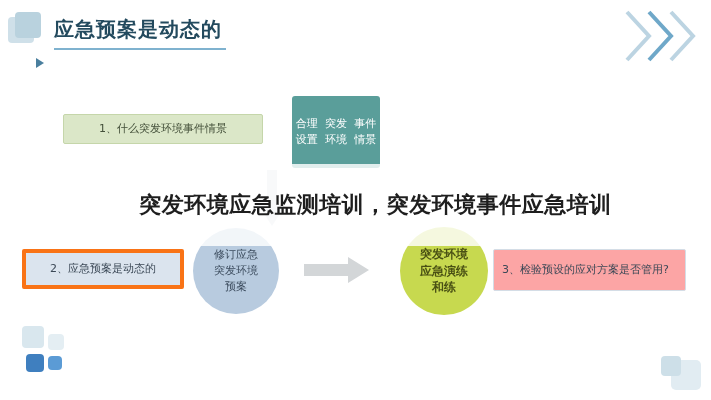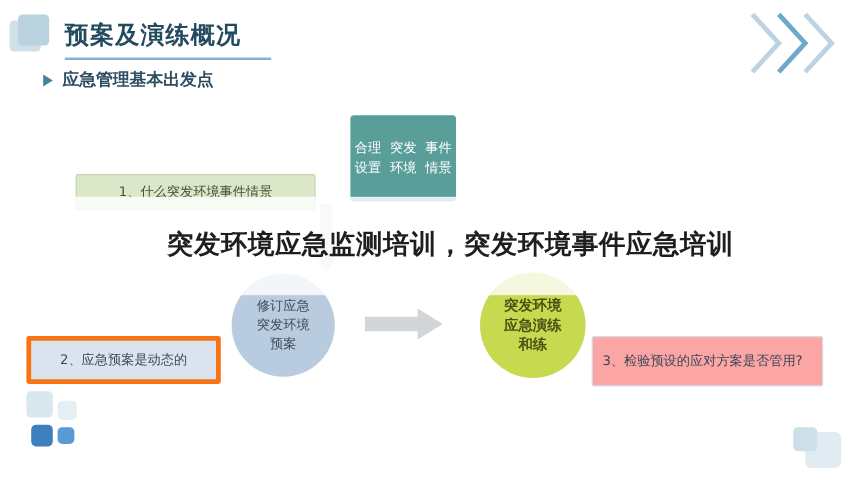--- a/index.html
+++ b/index.html
@@ -121,21 +121,20 @@
     align-items: center;
     justify-content: center;
     text-align: center;
     line-height: 1.32;
     color: #3a3a3a;
     font-size: 11px;
   }
   .rect {
     border-radius: 2px;
     padding: 4px 6px;
-    margin-top: 31px;
   }
 
   
   .n-scene {
     left: 63px; top: 114px;
     width: 200px; height: 30px;
     background: #dbe7c8;
     border: 1px solid #c5d6aa;
     color: #44503a;
   }
@@ -252,26 +251,25 @@
     <div class="dot d2"></div>
     <div class="dot d3"></div>
     <div class="dot d4"></div>
   </div>
 
   <div class="corner-br">
     <div class="r1"></div>
     <div class="r2"></div>
   </div>
 
-  <div class="slide-title">预案及演练概况</div>
+  <div class="slide-title">应急预案是动态的</div>
   <div class="title-underline"></div>
 
   <div class="bullet-row">
     <span class="bullet-arrow"></span>
-    <span class="bullet-text">应急管理基本出发点</span>
   </div>
 
   <div class="node rect n-scene">1、什么突发环境事件情景</div>
 
   <div class="node n-setting">
     <span>合理设置</span>
     <span>突发环境</span>
     <span>事件情景</span>
   </div>
 

